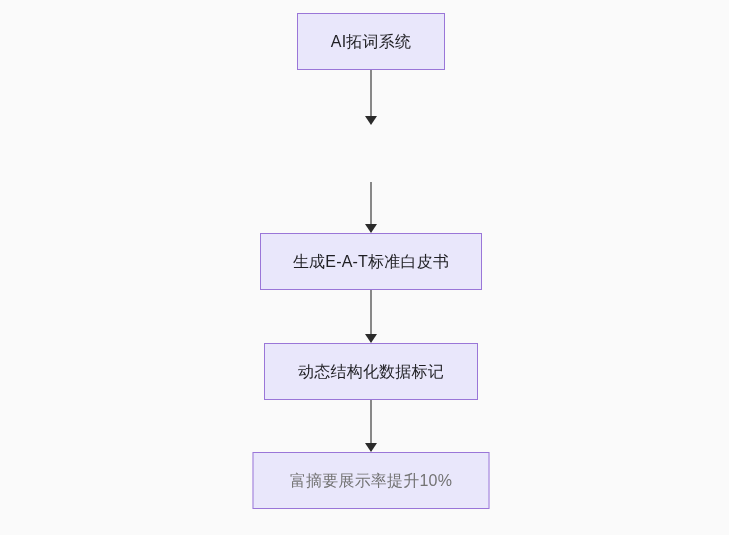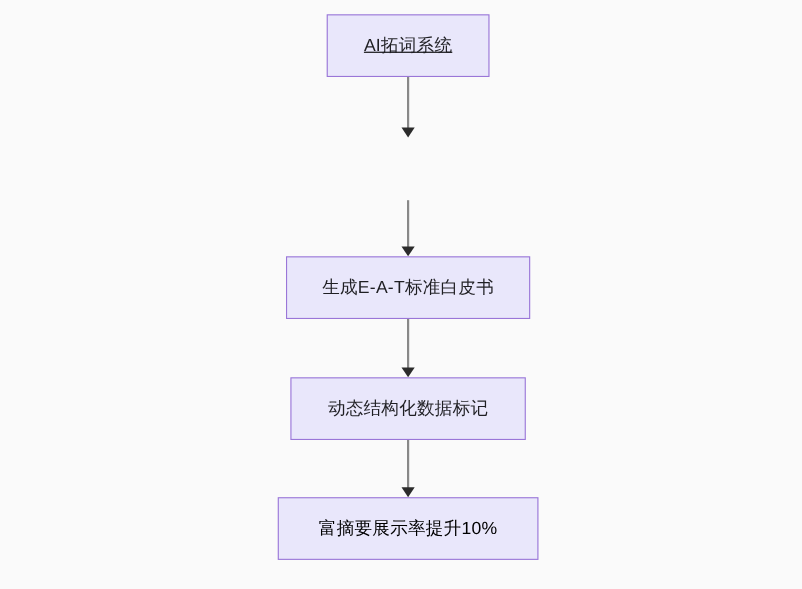--- a/index.html
+++ b/index.html
@@ -69,25 +69,25 @@
         <line x1="10" y1="0" x2="10" y2="45" stroke="#888888" stroke-width="2"></line>
         <polygon points="4,44 16,44 10,53" fill="#2b2b2b"></polygon>
       </svg>
     </div>
     <div class="connector" style="left: 371px; top: 400px; height: 52px;">
       <svg width="20" height="52" viewBox="0 0 20 52">
         <line x1="10" y1="0" x2="10" y2="44" stroke="#888888" stroke-width="2"></line>
         <polygon points="4,43 16,43 10,52" fill="#2b2b2b"></polygon>
       </svg>
     </div>
-    <div class="node" style="left: 371px; top: 13px; width: 148px; height: 57px; background: rgb(233, 231, 251); border-color: rgb(154, 118, 216); text-decoration: underline;">
+    <div class="node" style="left: 371px; top: 13px; width: 148px; height: 57px; background: rgb(233, 231, 251); border-color: rgb(154, 118, 216);">
       <span class="node-label" style="color: rgb(31, 31, 35);">AI拓词系统</span>
     </div>
     <div class="node" style="left: 371px; top: 233px; width: 222px; height: 57px; background: rgb(233, 231, 251); border-color: rgb(154, 118, 216);">
       <span class="node-label" style="color: rgb(31, 31, 35);">生成E-A-T标准白皮书</span>
     </div>
     <div class="node" style="left: 371px; top: 343px; width: 214px; height: 57px; background: rgb(233, 231, 251); border-color: rgb(154, 118, 216);">
       <span class="node-label" style="color: rgb(31, 31, 35);">动态结构化数据标记</span>
     </div>
     <div class="node" style="left: 371px; top: 452px; width: 237px; height: 57px; background: rgb(233, 231, 251); border-color: rgb(154, 118, 216);">
-      <span class="node-label" style="color: #000000;">富摘要展示率提升10%</span>
+      <span class="node-label" style="color: #737373;">富摘要展示率提升10%</span>
     </div>
   </div>
 
 </body></html>

